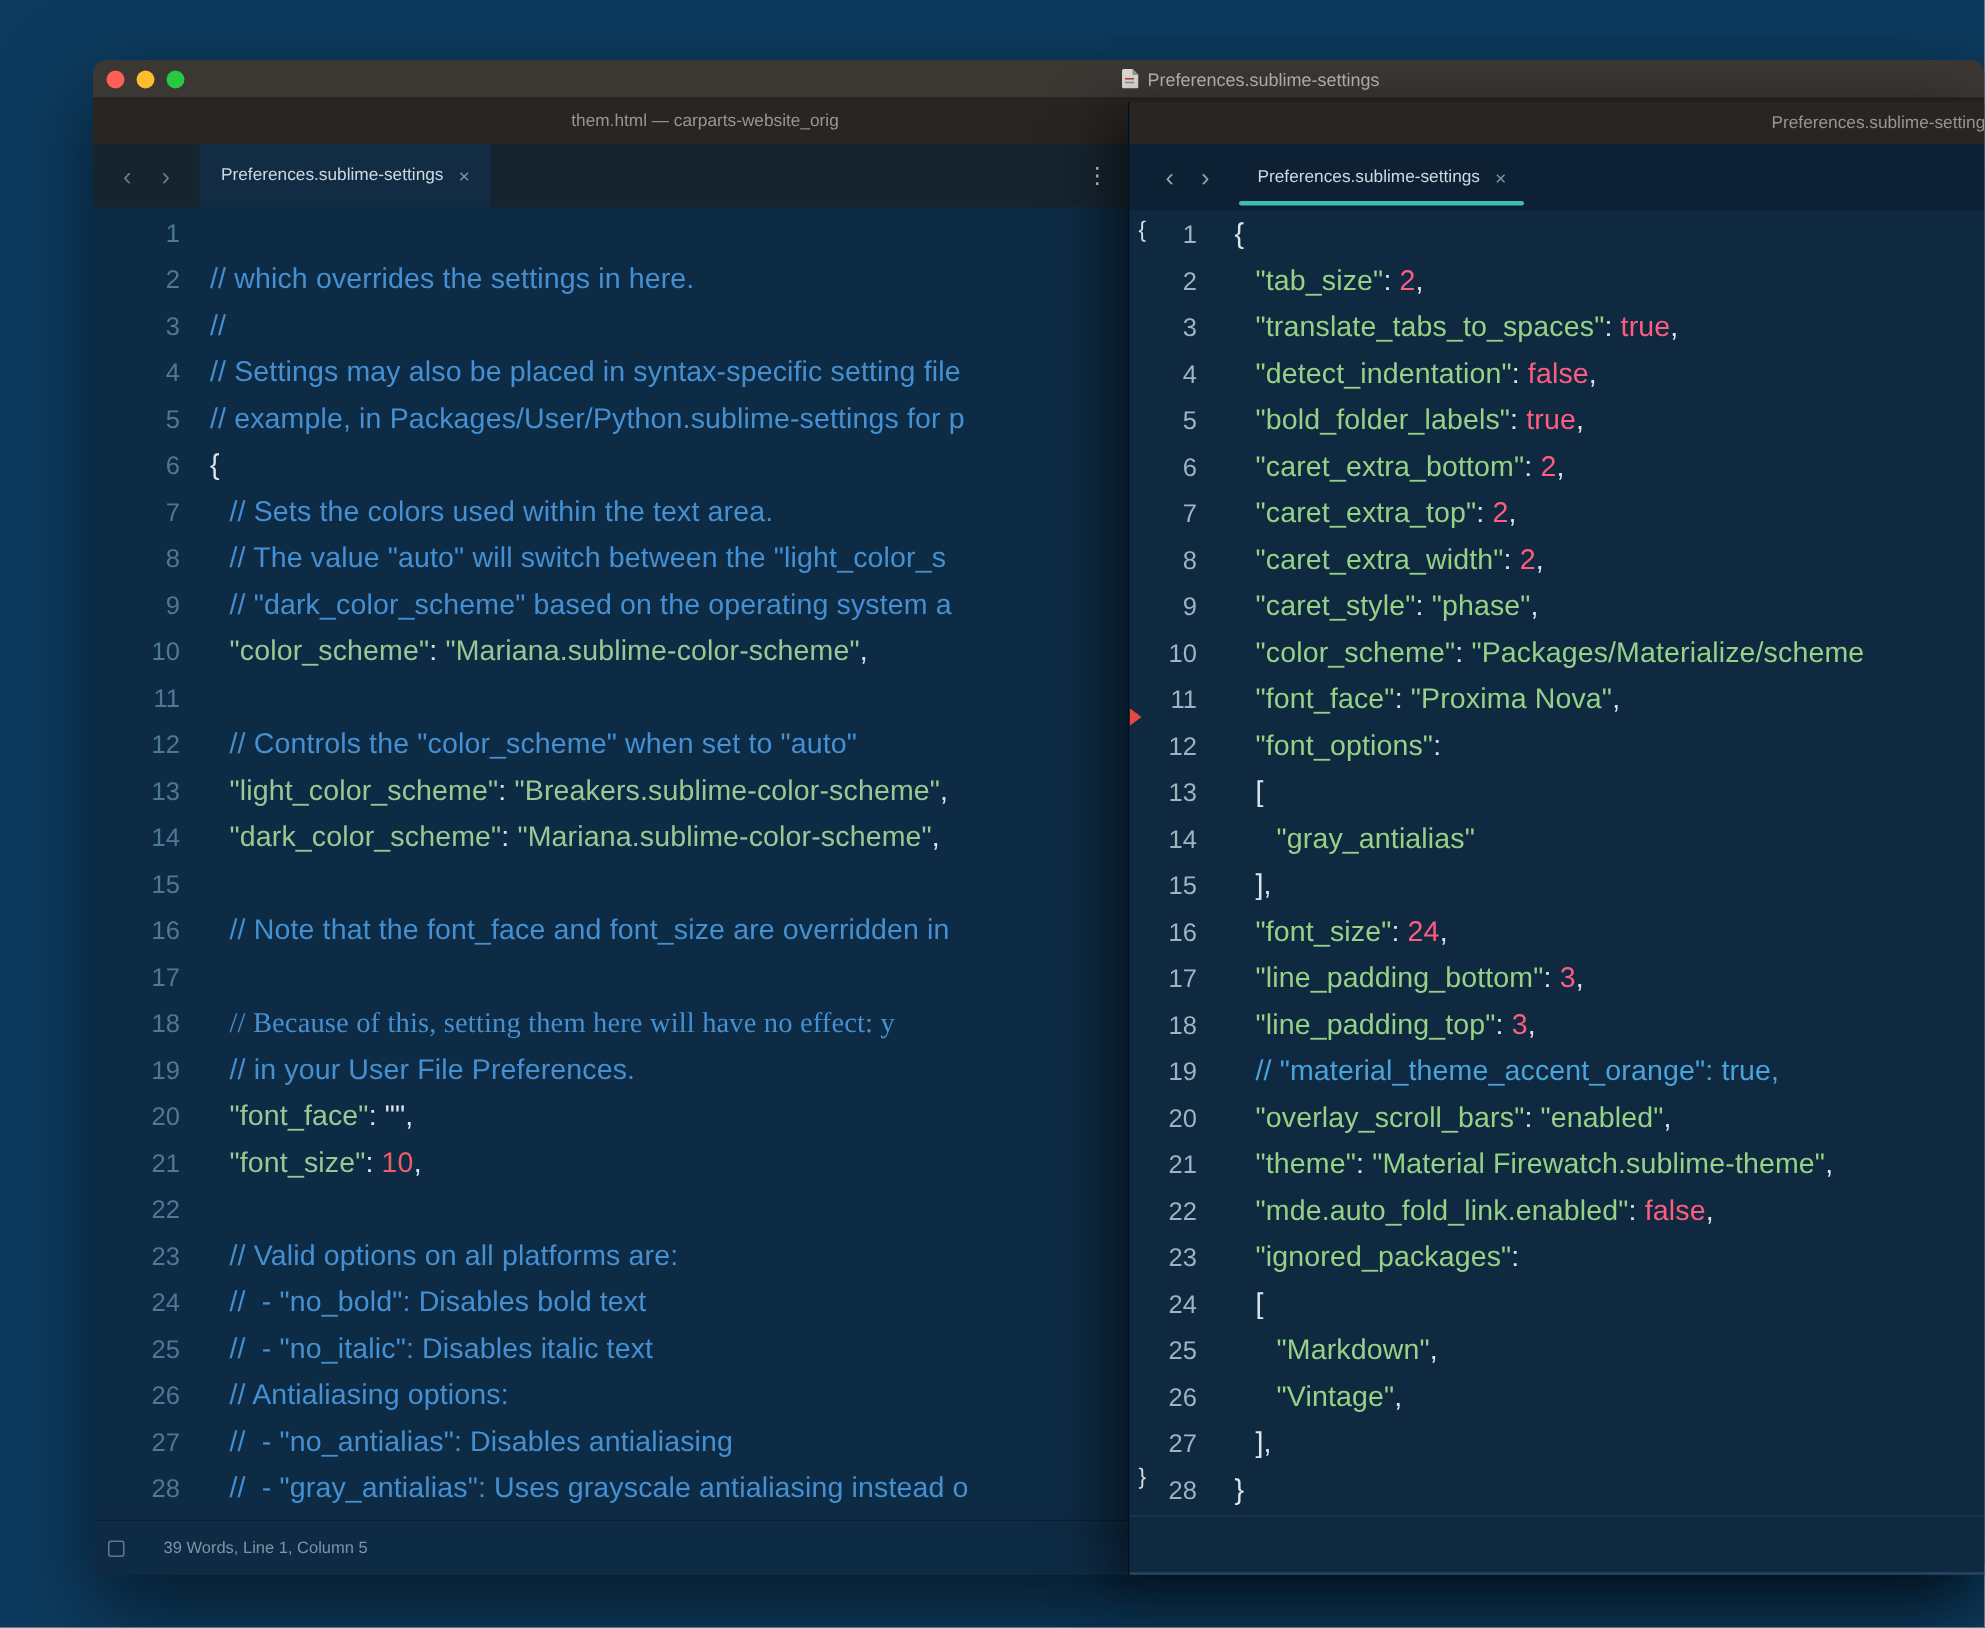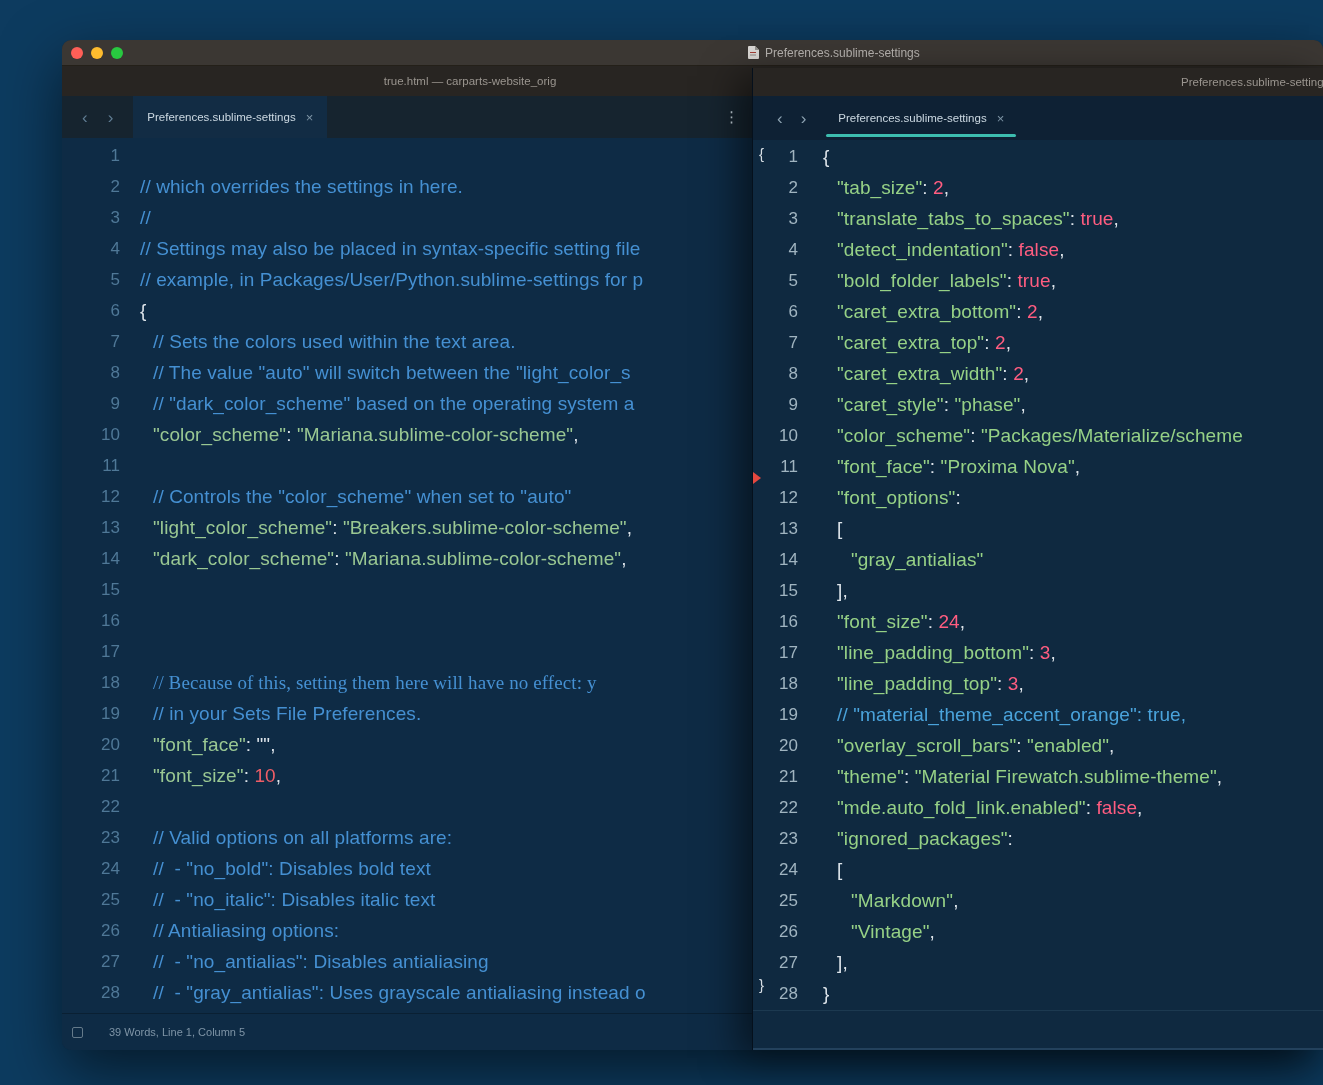--- a/index.html
+++ b/index.html
@@ -85,21 +85,21 @@
             <path d="M7 0l4 4H7z" fill="#95918c"></path>
             <rect x="2" y="6" width="6" height="1" fill="#a33f36"></rect>
             <rect x="2" y="8.5" width="6" height="1" fill="#8f8b86"></rect>
           </svg>
         </span>
         <span>Preferences.sublime-settings</span>
       </div>
     </div>
 
     <div class="strip2">
-      <span class="strip2-title">true.html — carparts-website_orig</span>
+      <span class="strip2-title">them.html — carparts-website_orig</span>
     </div>
 
     <div class="tabbar tabbar-left">
       <span class="navarrow">‹</span>
       <span class="navarrow">›</span>
       <div class="tab tab-active-left">
         <span>Preferences.sublime-settings</span>
         <span class="tab-close">×</span>
       </div>
       <span class="overflow">⋮</span>
@@ -115,24 +115,24 @@
           <div class="code-line"><span class="gutter-num">6</span><span class="line-text" style="padding-left: 20px;"><span class="tok-p">{</span></span></div>
           <div class="code-line"><span class="gutter-num">7</span><span class="line-text" style="padding-left: 33px;"><span class="tok-c">// Sets the colors used within the text area.</span></span></div>
           <div class="code-line"><span class="gutter-num">8</span><span class="line-text" style="padding-left: 33px;"><span class="tok-c">// The value "auto" will switch between the "light_color_s</span></span></div>
           <div class="code-line"><span class="gutter-num">9</span><span class="line-text" style="padding-left: 33px;"><span class="tok-c">// "dark_color_scheme" based on the operating system a</span></span></div>
           <div class="code-line"><span class="gutter-num">10</span><span class="line-text" style="padding-left: 33px;"><span class="tok-g">"color_scheme"</span><span class="tok-p">: </span><span class="tok-g">"Mariana.sublime-color-scheme"</span><span class="tok-p">,</span></span></div>
           <div class="code-line"><span class="gutter-num">11</span><span class="line-text" style="padding-left: 20px;"></span></div>
           <div class="code-line"><span class="gutter-num">12</span><span class="line-text" style="padding-left: 33px;"><span class="tok-c">// Controls the "color_scheme" when set to "auto"</span></span></div>
           <div class="code-line"><span class="gutter-num">13</span><span class="line-text" style="padding-left: 33px;"><span class="tok-g">"light_color_scheme"</span><span class="tok-p">: </span><span class="tok-g">"Breakers.sublime-color-scheme"</span><span class="tok-p">,</span></span></div>
           <div class="code-line"><span class="gutter-num">14</span><span class="line-text" style="padding-left: 33px;"><span class="tok-g">"dark_color_scheme"</span><span class="tok-p">: </span><span class="tok-g">"Mariana.sublime-color-scheme"</span><span class="tok-p">,</span></span></div>
           <div class="code-line"><span class="gutter-num">15</span><span class="line-text" style="padding-left: 20px;"></span></div>
-          <div class="code-line"><span class="gutter-num">16</span></div>
+          <div class="code-line"><span class="gutter-num">16</span><span class="line-text" style="padding-left: 33px;"><span class="tok-c">// Note that the font_face and font_size are overridden in</span></span></div>
           <div class="code-line"><span class="gutter-num">17</span></div>
           <div class="code-line"><span class="gutter-num">18</span><span class="line-text" style="padding-left: 33px; font-family: Liberation Serif, serif;"><span class="tok-c">// Because of this, setting them here will have no effect: y</span></span></div>
-          <div class="code-line"><span class="gutter-num">19</span><span class="line-text" style="padding-left: 33px;"><span class="tok-c">// in your Sets File Preferences.</span></span></div>
+          <div class="code-line"><span class="gutter-num">19</span><span class="line-text" style="padding-left: 33px;"><span class="tok-c">// in your User File Preferences.</span></span></div>
           <div class="code-line"><span class="gutter-num">20</span><span class="line-text" style="padding-left: 33px;"><span class="tok-g">"font_face"</span><span class="tok-p">: "",</span></span></div>
           <div class="code-line"><span class="gutter-num">21</span><span class="line-text" style="padding-left: 33px;"><span class="tok-g">"font_size"</span><span class="tok-p">: </span><span class="tok-n">10</span><span class="tok-p">,</span></span></div>
           <div class="code-line"><span class="gutter-num">22</span><span class="line-text" style="padding-left: 20px;"></span></div>
           <div class="code-line"><span class="gutter-num">23</span><span class="line-text" style="padding-left: 33px;"><span class="tok-c">// Valid options on all platforms are:</span></span></div>
           <div class="code-line"><span class="gutter-num">24</span><span class="line-text" style="padding-left: 33px;"><span class="tok-c">//  - "no_bold": Disables bold text</span></span></div>
           <div class="code-line"><span class="gutter-num">25</span><span class="line-text" style="padding-left: 33px;"><span class="tok-c">//  - "no_italic": Disables italic text</span></span></div>
           <div class="code-line"><span class="gutter-num">26</span><span class="line-text" style="padding-left: 33px;"><span class="tok-c">// Antialiasing options:</span></span></div>
           <div class="code-line"><span class="gutter-num">27</span><span class="line-text" style="padding-left: 33px;"><span class="tok-c">//  - "no_antialias": Disables antialiasing</span></span></div>
           <div class="code-line"><span class="gutter-num">28</span><span class="line-text" style="padding-left: 33px;"><span class="tok-c">//  - "gray_antialias": Uses grayscale antialiasing instead o</span></span></div>
         </div>

